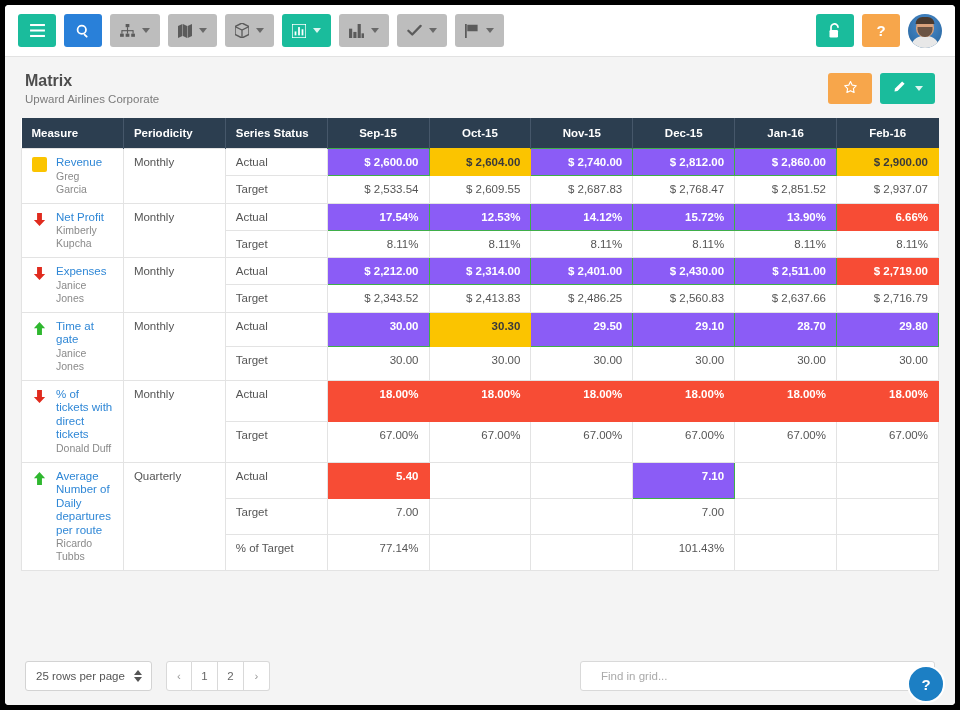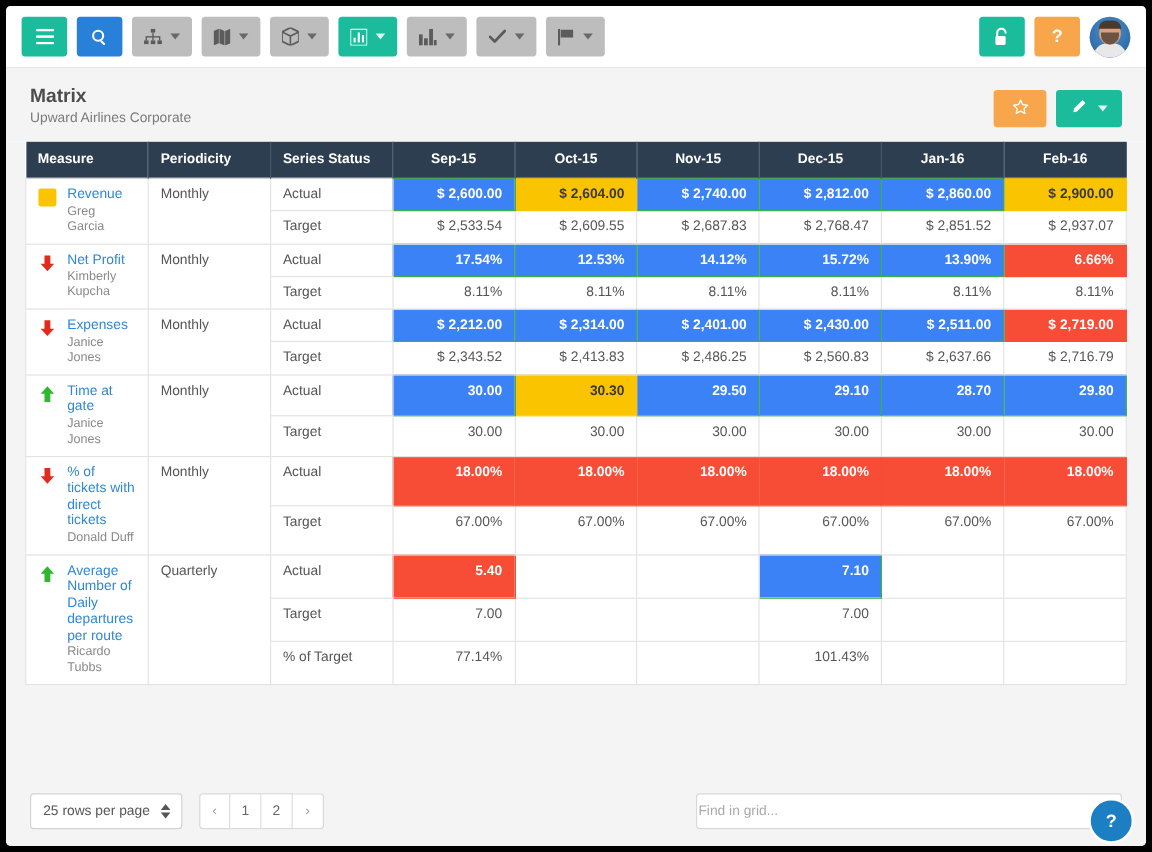--- a/index.html
+++ b/index.html
@@ -71,21 +71,21 @@
   }
   .avatar .body {
     position:absolute; left:50%; bottom:0; transform:translateX(-50%);
     width:28px; height:12px; border-radius:12px 12px 0 0; background:#e8e8e8;
   }
 
   
   .pagehead {
     background:#f4f4f4;
     padding:14px 20px 12px 20px;
-    display:flex; align-items:flex-end;
+    display:flex; align-items:center;
     flex:0 0 auto;
   }
   .titles { flex:1 1 auto; }
   .ptitle {
     font-size:16px; color:#4d4d4d; font-weight:bold; line-height:19px;
   }
   .psub {
     font-size:11.5px; color:#7b7b7b; margin-top:2px; line-height:14px;
   }
   .headbtns { display:flex; gap:8px; align-items:center; }
@@ -134,21 +134,21 @@
   td.measure { width:162px; vertical-align:top; padding:9px 8px 9px 10px; }
   td.periodicity { width:144px; }
   td.series { width:148px; }
   td.val {
     text-align:right;
     white-space:nowrap;
     vertical-align:top;
     color:#5a5a5a;
   }
   td.val.filled { color:#fff; font-weight:bold; }
-  td.val.green  { background:#3b82f6; border-color:#3fae49; }
+  td.val.green  { background:#8b5cf6; border-color:#3fae49; }
   td.val.red    { background:#f74c35; border-color:#f74c35; }
   td.val.yellow { background:#fbc400; border-color:#fbc400; color:#3a3a3a; }
 
   .measure-inner { display:flex; gap:8px; align-items:flex-start; }
   .mi-icon { flex:0 0 16px; width:16px; padding-top:1px; }
   .sq { width:15px;height:15px;border-radius:2px;display:block; }
   .mname {
     color:#2f87d6; font-weight:normal; font-size:11.5px;
     line-height:13.5px; text-decoration:none; cursor:pointer;
     display:block;
@@ -186,21 +186,21 @@
     display:flex; align-items:center; justify-content:center;
     font-size:11.5px; color:#666; cursor:pointer; padding:0 7px;
   }
   .pg:first-child { border-left:1px solid #d9d9d9; border-radius:3px 0 0 3px; }
   .pg:last-child  { border-radius:0 3px 3px 0; }
   .pg.arrow { color:#999; }
   .findwrap { flex:1 1 auto; display:flex; justify-content:flex-end; }
   .find {
     width:355px; height:30px;
     background:#fff; border:1px solid #d9d9d9; border-radius:3px;
-    padding:0 1px; font-size:11.5px; color:#555;
+    padding:0 20px; font-size:11.5px; color:#555;
     font-family:"Liberation Sans", sans-serif;
   }
   .find::placeholder { color:#aaa; }
 
   .helpbubble {
     position:absolute; right:10px; bottom:2px;
     width:38px;height:38px;border-radius:50%;
     background:#1c7fc4; color:#fff;
     display:flex; align-items:center; justify-content:center;
     font-size:15px; font-weight:bold; cursor:pointer;

